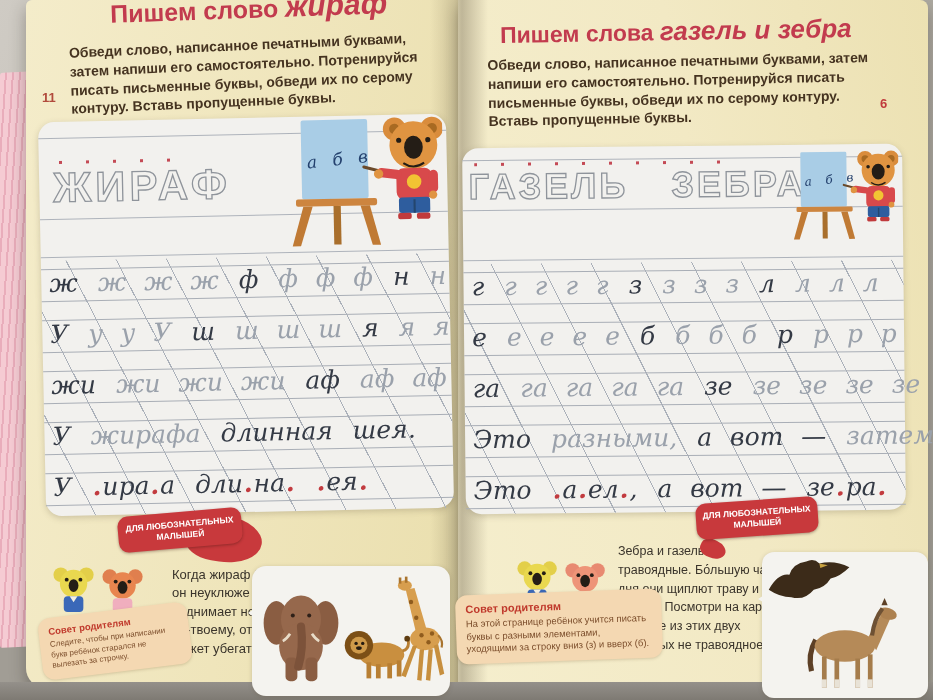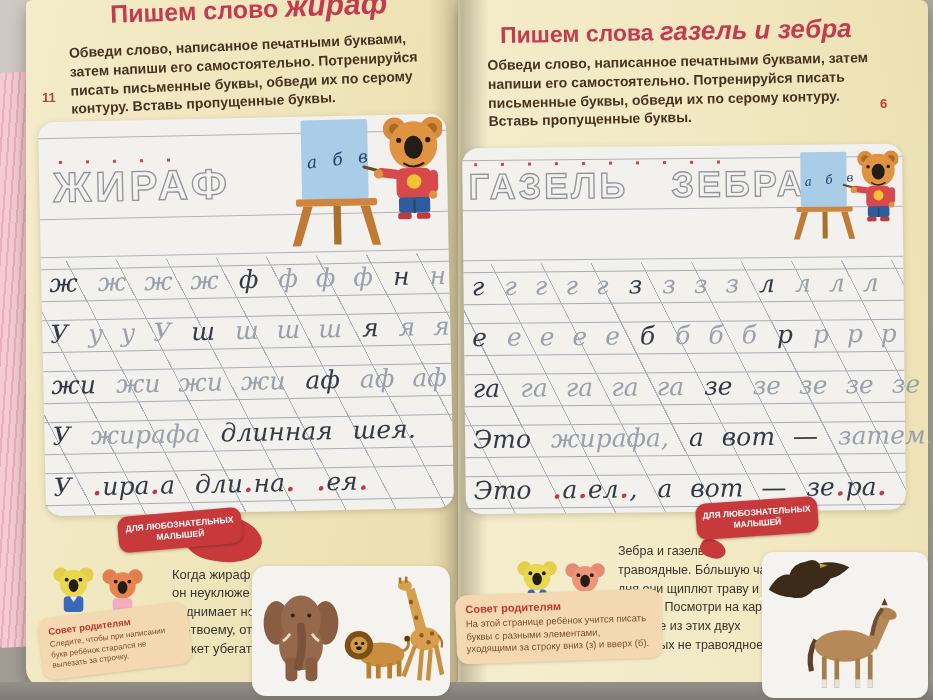--- a/index.html
+++ b/index.html
@@ -242,21 +242,21 @@
         <rect x="106" y="97" width="13" height="6" rx="2" fill="#c03a3c"></rect>
           <rect x="124" y="97" width="13" height="6" rx="2" fill="#c03a3c"></rect>
       </svg>
       <div class="easel-letters" style="left:13%;top:27%;font-size:12px;">а б в</div>
     </div>
   </div>
   <div class="rows" style="height:250px;">
       <div class="prow"><span class="seg d">г</span><span class="seg g">г г г г</span><span class="seg d">з</span><span class="seg g">з з з</span><span class="seg d">л</span><span class="seg g">л л л</span></div>
       <div class="prow"><span class="seg d">е</span><span class="seg g">е е е е</span><span class="seg d">б</span><span class="seg g">б б б</span><span class="seg d">р</span><span class="seg g">р р р</span></div>
       <div class="prow"><span class="seg d">га</span><span class="seg g">га га га га</span><span class="seg d">зе</span><span class="seg g">зе зе зе зе</span></div>
-      <div class="prow"><span class="seg d">Это</span><span class="seg g">жирафа,</span><span class="seg d">а вот —</span><span class="seg g">затем.</span></div>
+      <div class="prow"><span class="seg d">Это</span><span class="seg g">разными,</span><span class="seg d">а вот —</span><span class="seg g">затем.</span></div>
       <div class="prow"><span class="seg d">Это</span><span class="seg m"><span class="rdot">.</span>а<span class="rdot">.</span>ел<span class="rdot">.</span>,</span><span class="seg d">а вот —</span><span class="seg m">зе<span class="rdot">.</span>ра<span class="rdot">.</span></span></div>
     </div>
 </div>
 
 <div class="badge" style="left:696px;top:500px;width:110px;transform:rotate(-4deg);z-index:3;">ДЛЯ ЛЮБОЗНАТЕЛЬНЫХ МАЛЫШЕЙ</div>
 <div class="badge-tail" style="left:700px;top:540px;width:26px;height:18px;transform:rotate(24deg);z-index:2;"></div>
 
 <div class="abs fact" style="left:618px;top:542px;width:176px;font-size:12.5px;line-height:1.5;">Зебра и газель — травоядные. Бо́льшую часть дня они щиплют траву и листья. Посмотри на картинку — какое из этих двух животных не травоядное?</div>
 
 <div class="koalas" style="left:516px;top:556px;width:96px;height:54px;">

